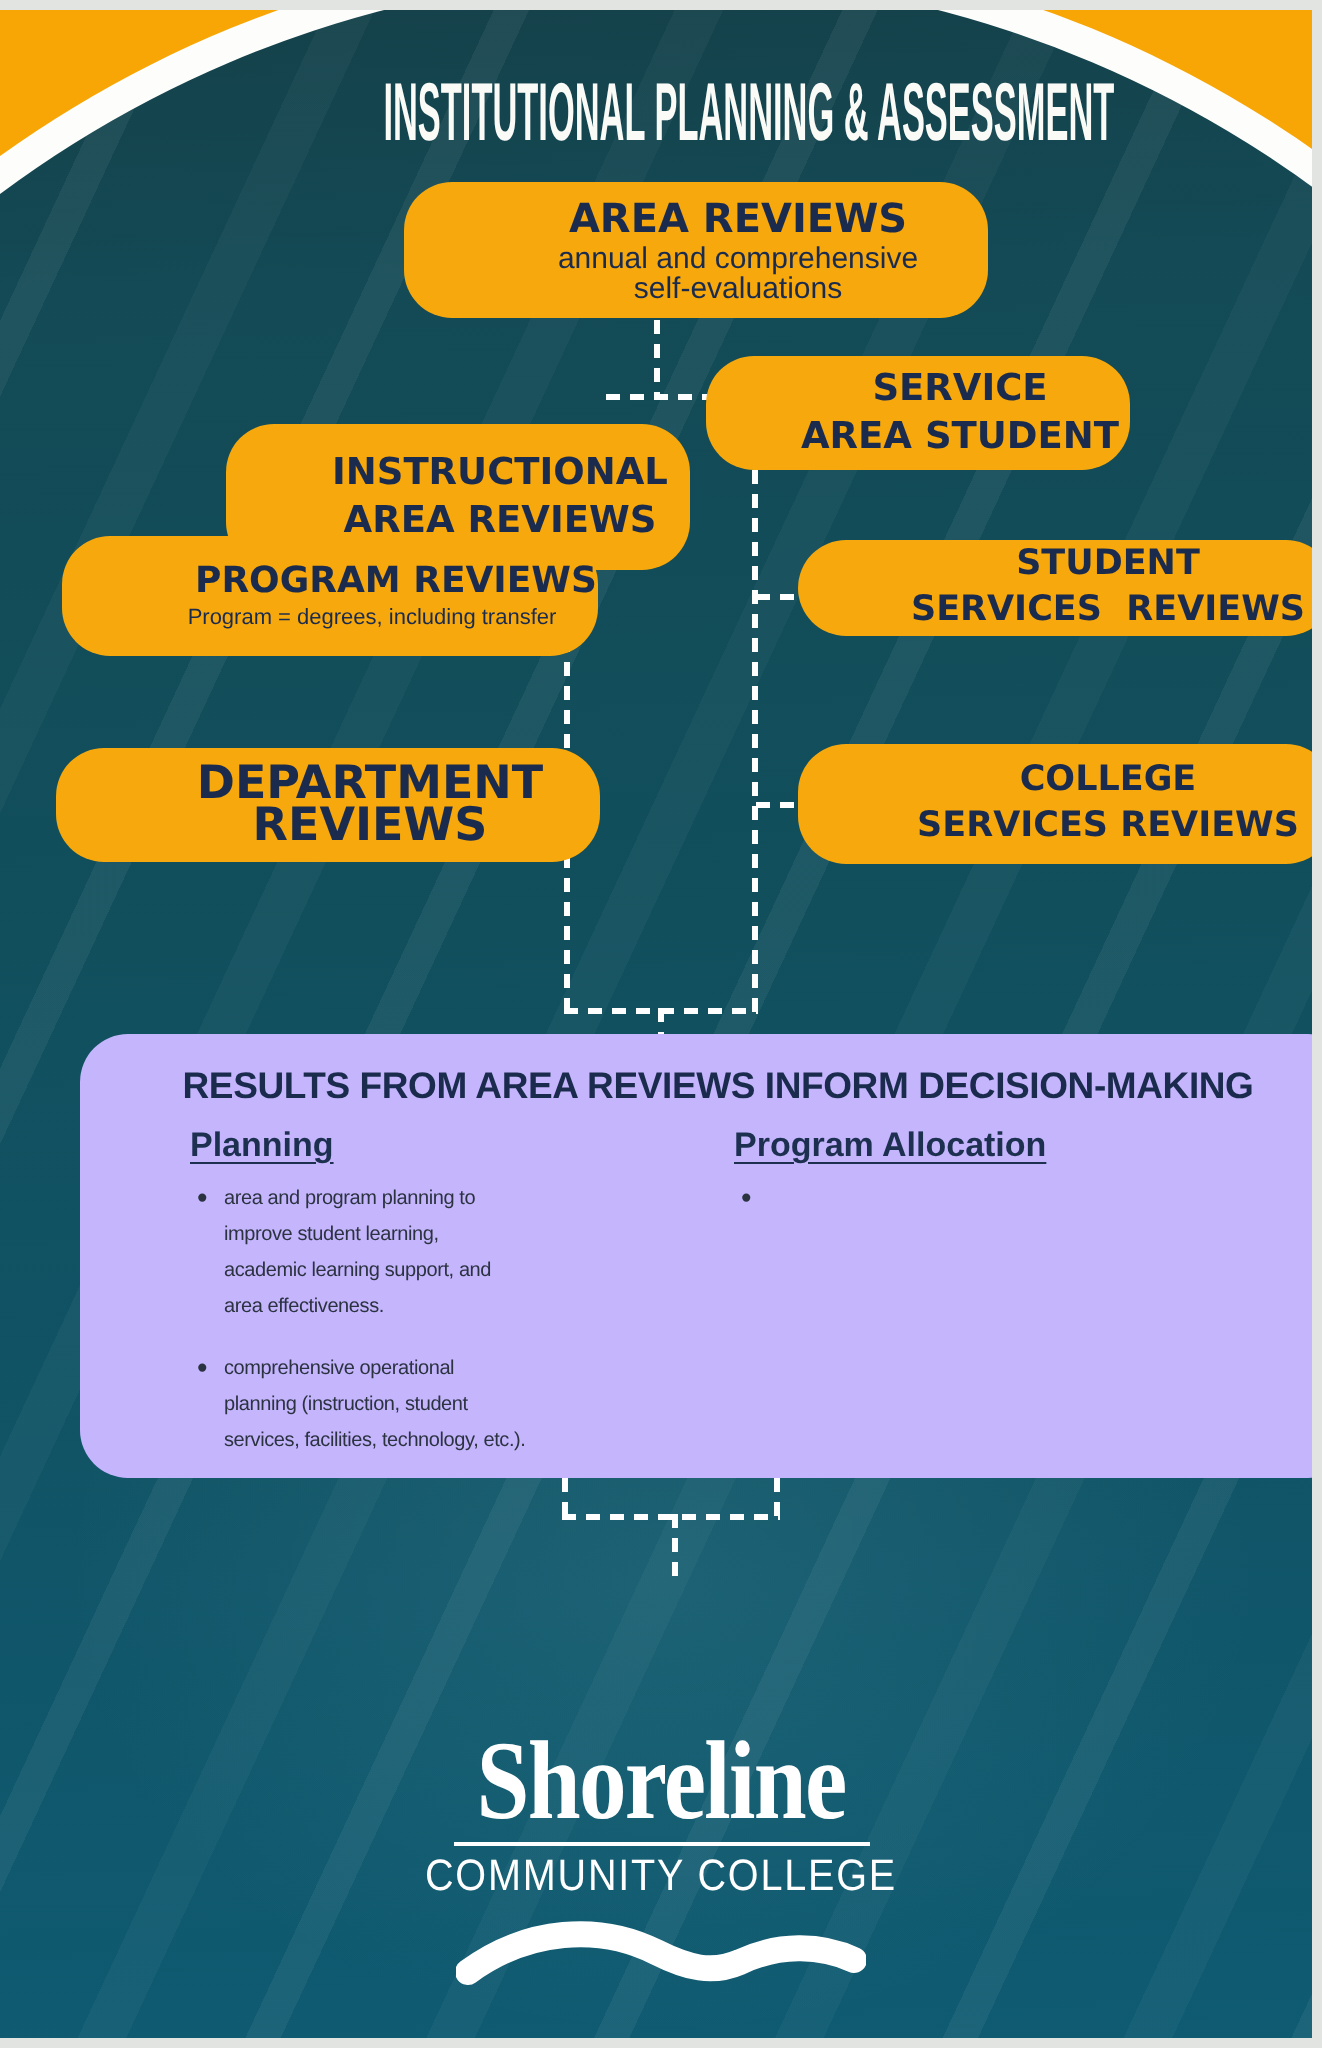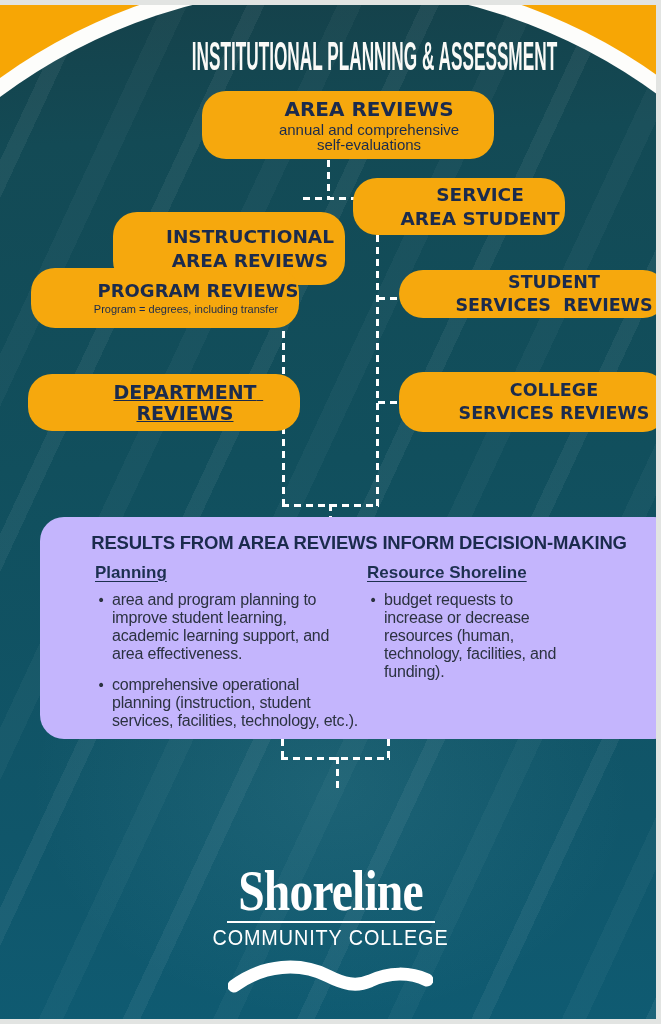--- a/index.html
+++ b/index.html
@@ -36,21 +36,21 @@
   .box-instructional{left:113px;top:178px;width:190px;height:73px;margin-top:34px;}
   .box-service{left:353px;top:178px;width:170px;height:57px;}
   .box-instructional .b-title,.box-service .b-title{font-size:18.5px;line-height:24px;}
   .box-program{left:31px;top:268px;width:226px;height:60px;}
   .box-program .b-title{font-size:18px;line-height:21px;margin-left:24px;}
   .box-program .b-sub{font-family:"Liberation Sans",sans-serif;font-size:11px;line-height:13px;margin-top:2px;}
   .box-student{left:399px;top:270px;width:226px;height:48px;}
   .box-department{left:28px;top:374px;width:230px;height:57px;}
   .box-college{left:399px;top:372px;width:226px;height:60px;}
   .box-student .b-title,.box-college .b-title{font-size:17.5px;line-height:23px;}
-  .box-department .b-title{font-size:19px;line-height:21px;text-decoration:underline;}
+  .box-department .b-title{font-size:23px;line-height:21px;}
   .box-mission{left:188px;top:788px;width:303px;height:57px;}
   .box-mission .b-title{font-size:19px;line-height:22px;letter-spacing:0.3px;}
   
   .dash-v{position:absolute;width:2.5px;z-index:5;
       background:repeating-linear-gradient(180deg,#fff 0 7px,rgba(255,255,255,0) 7px 12px);}
   .dash-h{position:absolute;height:2.5px;z-index:5;
       background:repeating-linear-gradient(90deg,#fff 0 7px,rgba(255,255,255,0) 7px 12px);}
   .v0{left:327px;top:160px;height:38px;}   .h0{left:303px;top:197px;width:51px;}
   .v1{left:282px;top:235px;height:271px;}  .v2{left:376px;top:235px;height:271px;}
   .sl1{left:257px;top:297px;width:26px;}   .sr1{left:378px;top:297px;width:22px;}
@@ -64,21 +64,21 @@
   .r-heading{margin-top:15px;text-align:center;font-family:"Liberation Sans",sans-serif;
       font-weight:bold;font-size:18.5px;letter-spacing:-0.2px;}
   .r-cols{display:flex;margin-top:9px;padding-left:55px;}
   .r-col-left{width:272px;}
   .r-col-right{width:225px;}
   .r-sub{font-family:"Liberation Sans",sans-serif;font-weight:bold;font-size:17px;
       text-decoration:underline;text-underline-offset:3px;color:#1D3050;}
   ul.blist{list-style:none;margin:8px 0 0 0;padding:0 0 0 2px;}
   ul.blist li{display:flex;margin-bottom:13px;color:#2B3240;}
   ul.blist .dot{width:15px;flex:none;font-size:14px;line-height:18px;}
-  ul.blist .btxt{font-family:"Liberation Sans",sans-serif;font-size:16px;line-height:18px;
+  ul.blist .btxt{font-family:"Liberation Sans",sans-serif;font-size:10px;line-height:18px;
       letter-spacing:-0.2px;white-space:pre-line;}
   
   .logo{position:absolute;left:0;top:862px;width:661px;text-align:center;color:#fff;z-index:10;}
   .logo-name{font-family:"Liberation Serif","DejaVu Serif",serif;font-weight:bold;font-size:56px;
       line-height:58px;transform:scaleX(0.85);letter-spacing:-1px;}
   .logo-rule{width:208px;height:2px;background:#fff;margin:1px auto 4px auto;}
   .logo-sub{font-family:"Liberation Sans",sans-serif;font-size:22px;line-height:22px;
       transform:scaleX(0.9);letter-spacing:1px;}
   .logo-wave{margin-top:7px;}
 </style>
@@ -157,29 +157,24 @@
           </li>
           <li>
             <span class="dot">•</span>
             <span class="btxt">comprehensive operational
 planning (instruction, student
 services, facilities, technology, etc.).</span>
           </li>
         </ul>
       </div>
       <div class="r-col-right">
-        <div class="r-sub">Resource Shoreline</div>
+        <div class="r-sub">Program Allocation</div>
         <ul class="blist">
           <li>
             <span class="dot">•</span>
-            <span class="btxt">budget requests to
-increase or decrease
-resources (human,
-technology, facilities, and
-funding).</span>
           </li>
         </ul>
       </div>
     </div>
   </div>
 
 
   <div class="logo">
     <div class="logo-name">Shoreline</div>
     <div class="logo-rule"></div>

